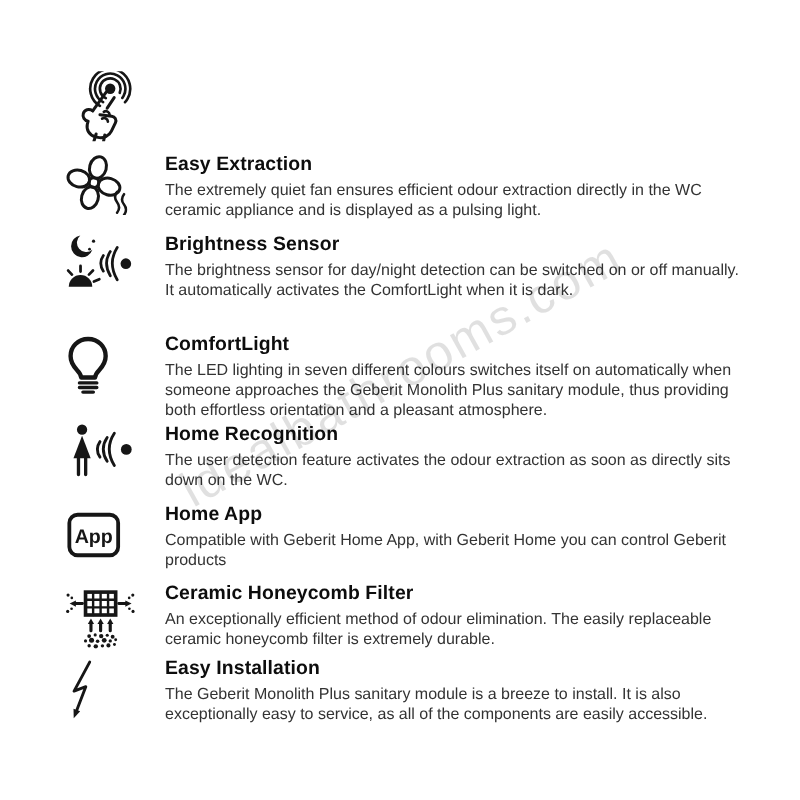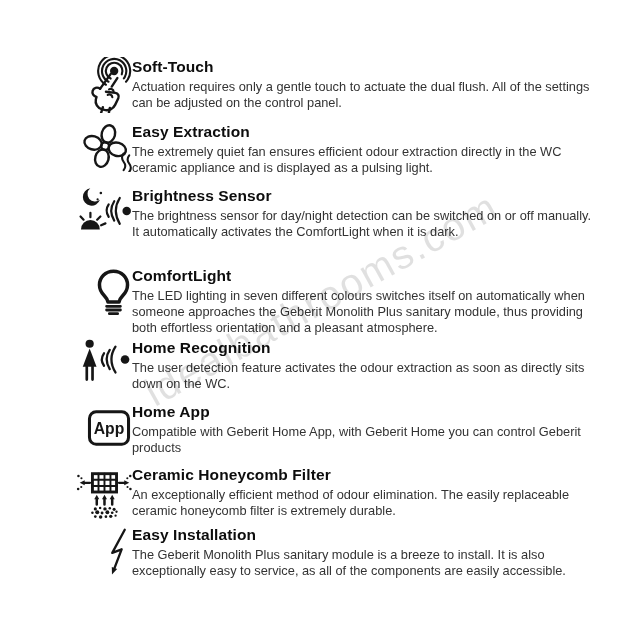--- a/index.html
+++ b/index.html
@@ -18,21 +18,21 @@
   }
   .features{position:absolute;left:52px;top:57px;width:548px;z-index:1;}
   .feature{display:flex;align-items:flex-start;}
   .feature:nth-of-type(1){height:65px}
   .feature:nth-of-type(2){height:64px}
   .feature:nth-of-type(3){height:80px}
   .feature:nth-of-type(4){height:72px}
   .feature:nth-of-type(5){height:64px}
   .feature:nth-of-type(6){height:63px}
   .feature:nth-of-type(7){height:60px}
-  .icon-cell{width:80px;flex:0 0 80px;display:flex;justify-content:flex-end;align-items:flex-start;}
+  .icon-cell{width:80px;flex:0 0 80px;display:flex;justify-content:flex-start;align-items:flex-start;}
   .m2{margin-top:2px}.m6{margin-top:6px}
   .text-cell{flex:1;min-width:0;}
   .title{font-size:15.5px;font-weight:700;color:#0d0d0d;line-height:20px;margin:0 0 2px 0;letter-spacing:.1px;}
   .desc{font-size:12.8px;color:#333;line-height:16px;margin:0;max-width:472px;}
   svg{display:block;}
   .stroke{fill:none;stroke:#161616;stroke-linecap:round;stroke-linejoin:round;}
   .fill{fill:#161616;stroke:none;}
 </style>
 </head>
 <body>
@@ -48,24 +48,20 @@
         <svg width="54" height="56" viewBox="0 0 56 58">
           <circle class="fill" cx="37.5" cy="14.5" r="4.3"></circle>
           <circle class="stroke" cx="37.5" cy="14.5" r="8.6" stroke-width="2.2" stroke-dasharray="40 14" transform="rotate(115 37.5 14.5)"></circle>
           <circle class="stroke" cx="37.5" cy="14.5" r="12.6" stroke-width="2.2" stroke-dasharray="61 18.2" transform="rotate(118 37.5 14.5)"></circle>
           <circle class="stroke" cx="37.5" cy="14.5" r="16.6" stroke-width="2.2" stroke-dasharray="81 23.3" transform="rotate(121 37.5 14.5)"></circle>
           <path class="stroke" stroke-width="2.5" d="M34 17.5 L23 32.8 M40.8 21.8 L35 30.6"></path>
           <path class="stroke" stroke-width="2.5" d="M23 32.8 c-3.2-2-6.8-1-7.8 2.2 -0.9 2.9 0.9 5.8 4 6.4 l-0.7 2.6 c-1 4.4 1.7 8.9 6.1 10.1 l2.7 0.7 c4.5 1.2 9.2-1 11.2-5.2 l3.3-6.8 c1.2-2.6-0.3-5.2-3.1-5.6 l-9.7-1.2"></path>
           <path class="stroke" stroke-width="2.2" d="M32.2 33.6 a3.1 3.1 0 0 1 4.8 2.4 M30.8 39.3 a3.1 3.1 0 0 1 4.8 2.4"></path>
           <path class="stroke" stroke-width="2.5" d="M25.8 52 L24 58 M33 52.8 L32 58"></path>
         </svg>
-      </div>
-      <div class="text-cell">
-        <h2 class="title">Soft-Touch</h2>
-        <p class="desc">Actuation requires only a gentle touch to actuate the dual flush. All of the settings can be adjusted on the control panel.</p>
       </div>
     </section>
 
     <section class="feature">
       <div class="icon-cell">
         <svg width="50" height="50" viewBox="0 0 54 54">
           <g class="stroke" stroke-width="2.6">
             <g transform="rotate(15 25 26)">
               <ellipse cx="25" cy="12.5" rx="7.2" ry="9.5"></ellipse>
               <ellipse cx="38.5" cy="26" rx="9.5" ry="7.2"></ellipse>

